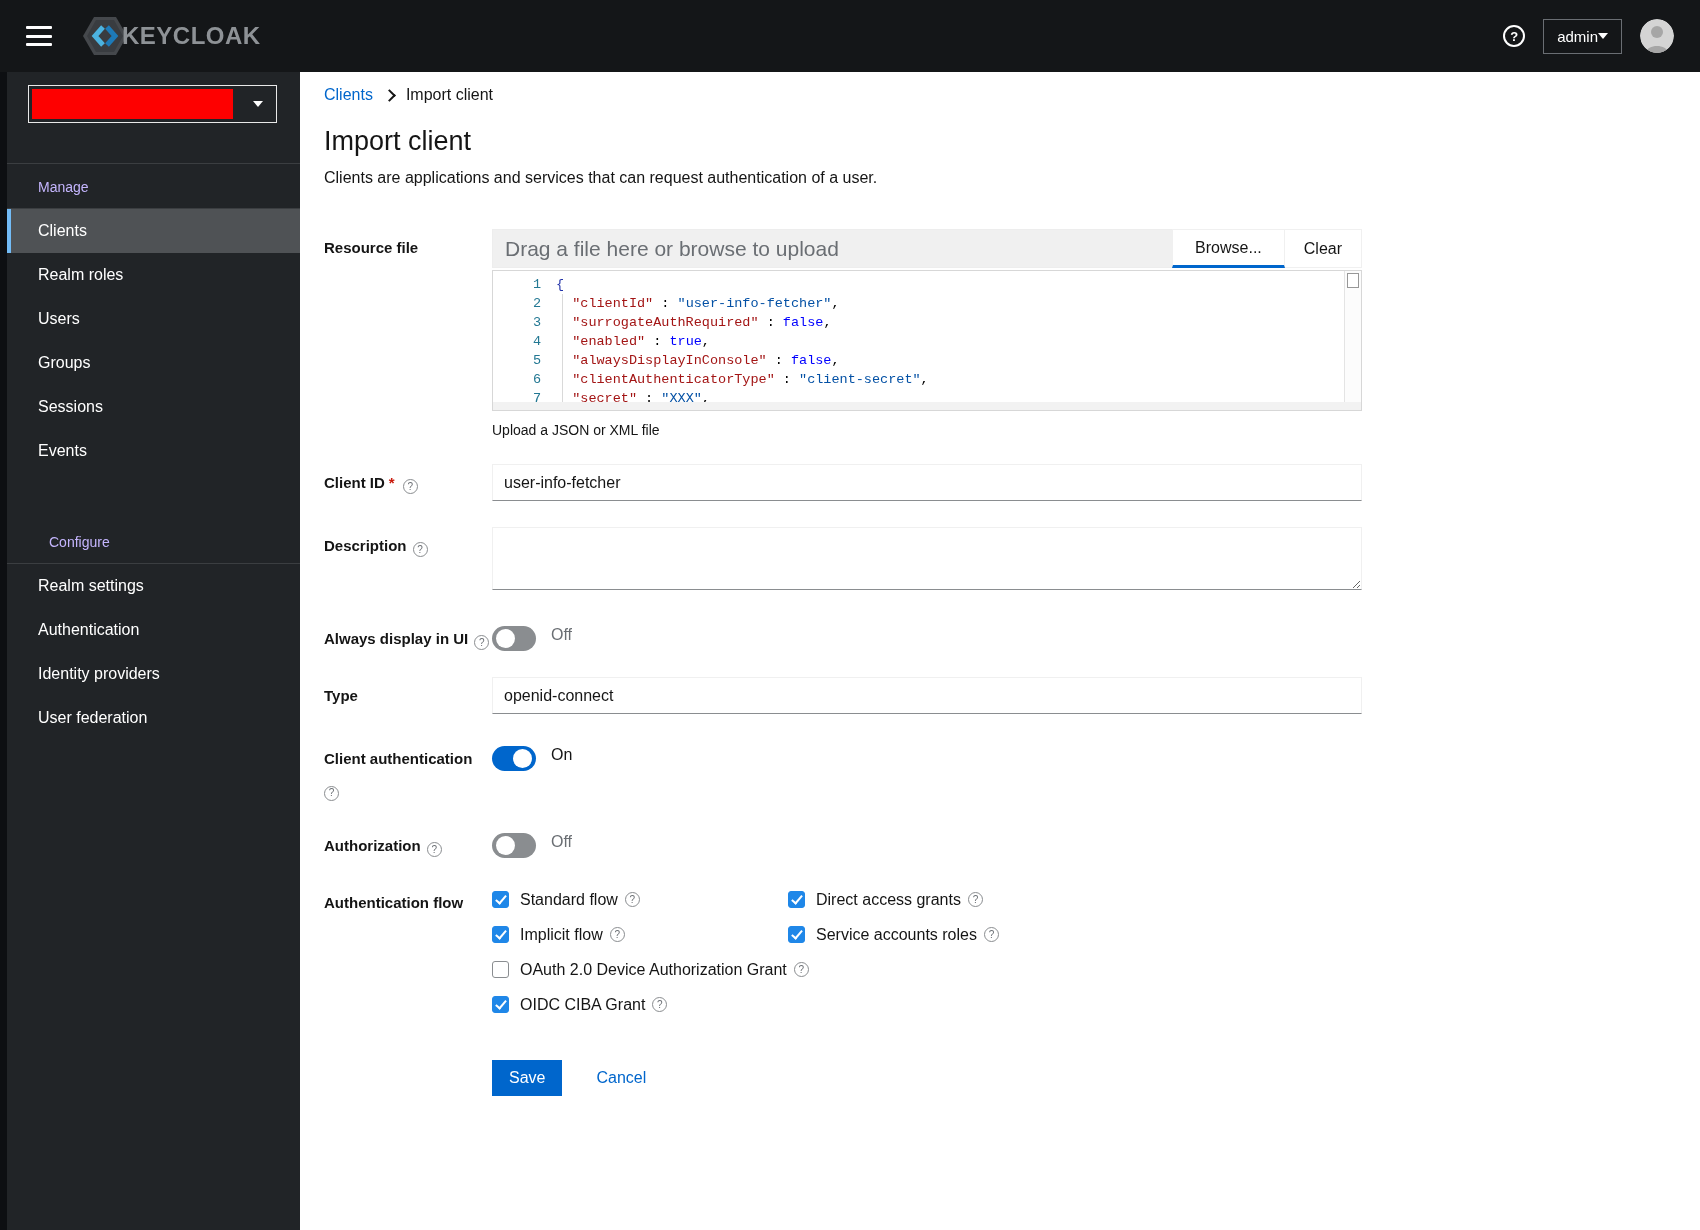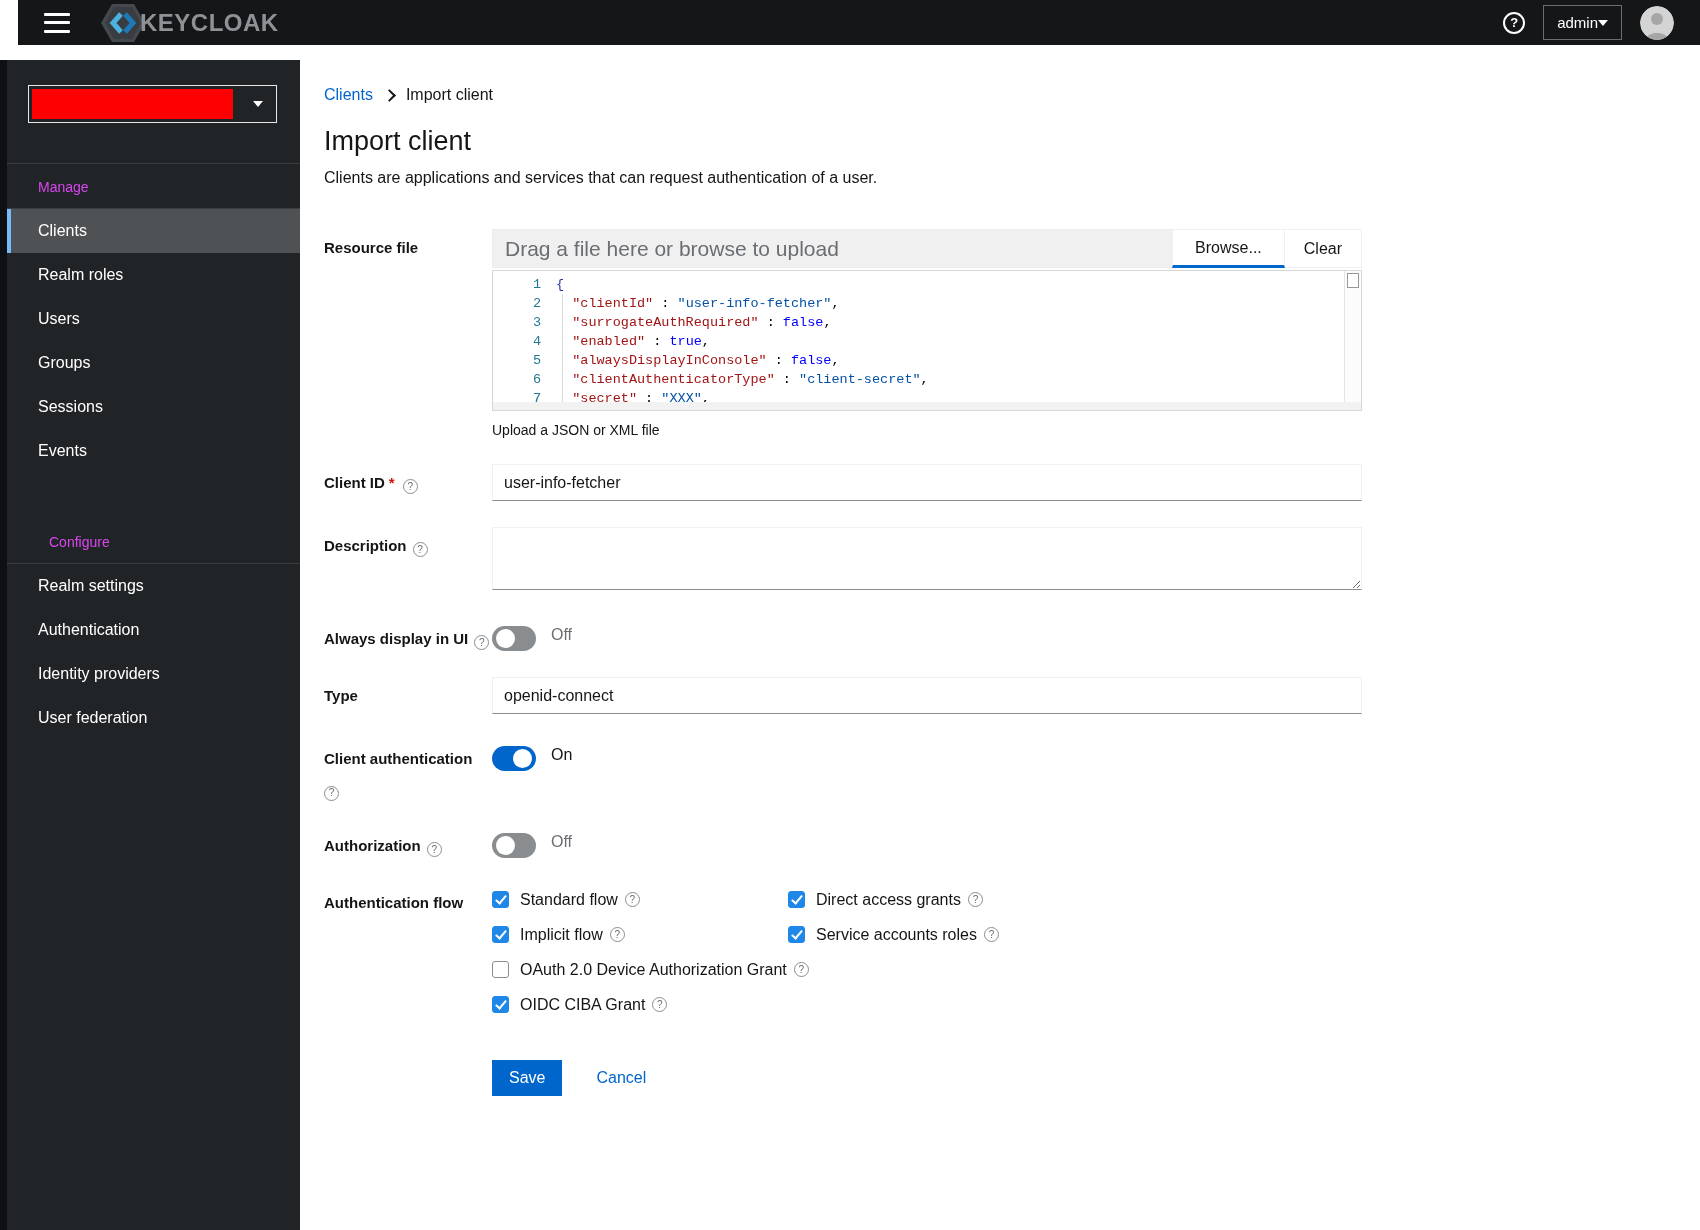--- a/index.html
+++ b/index.html
@@ -1,21 +1,21 @@
 <!DOCTYPE html>
 <html><head>
 <meta charset="utf-8">
 <style>
   html,body{margin:0;padding:0;background:#fff;}
   .page{position:relative;width:1700px;height:1230px;background:#fff;overflow:hidden;
         font-family:"Liberation Sans","DejaVu Sans",sans-serif;color:#151515;}
 
   
-  .masthead{position:absolute;top:0;left:0;right:0;height:45px;background:#141618;
-            display:flex;justify-content:space-between;align-items:center;padding:0 26px;box-sizing:border-box;z-index:5;margin-left:18px;}
+  .masthead{position:absolute;top:0;left:0;right:0;height:72px;background:#141618;
+            display:flex;justify-content:space-between;align-items:center;padding:0 26px;box-sizing:border-box;z-index:5;}
   .m-left{display:flex;align-items:center;gap:30px;}
   .hamburger{width:26px;height:20px;display:flex;flex-direction:column;justify-content:space-between;
              background:none;border:none;cursor:pointer;padding:0;}
   .hamburger span{display:block;height:3px;background:#fff;border-radius:1px;}
   .brand{display:flex;align-items:center;gap:0;}
   .brand-text{font-size:24px;font-weight:700;color:#8e9296;letter-spacing:.5px;margin-left:-6px;}
   .m-right{display:flex;align-items:center;gap:18px;}
   .help-circle{width:22px;height:22px;border:2px solid #fff;border-radius:50%;color:#fff;
                background:none;display:flex;align-items:center;justify-content:center;
                font-size:13px;font-weight:700;cursor:pointer;box-sizing:border-box;}
@@ -28,21 +28,21 @@
 
   
   .sidebar{position:absolute;top:60px;left:0;bottom:0;width:300px;background:#212427;
            border-left:7px solid #0d0f12;box-sizing:border-box;}
   .realm-select{position:relative;margin:25px 23px 0 21px;height:38px;border:1px solid #e9e9e9;
                 cursor:pointer;box-sizing:border-box;}
   .realm-redaction{position:absolute;left:3px;top:3px;bottom:3px;right:43px;background:#fe0000;}
   .realm-select .caret-down{position:absolute;right:13px;top:15px;}
   .sb-hr{border:none;border-top:1px solid #3b3e41;margin:0;}
   .hr-top{margin-top:40px;}
-  .nav-section-title{font-size:14px;color:#d946ef;padding:15px 0 13px 31px;}
+  .nav-section-title{font-size:14px;color:#c4b5fd;padding:15px 0 13px 31px;}
   .nav-item{height:44px;display:flex;align-items:center;padding-left:31px;font-size:16px;
             color:#fff;cursor:pointer;}
   .nav-item.active{background:#4f5255;border-left:4px solid #73bcf7;padding-left:27px;}
   .section-gap{margin-top:46px;padding-left:42px;}
 
   
   .main{position:absolute;top:60px;left:300px;right:0;bottom:0;background:#fff;overflow:hidden;}
   .content-header{padding:26px 24px 0 24px;}
   .breadcrumb{display:flex;align-items:center;gap:12px;font-size:16px;}
   .bc-link{color:#0066cc;text-decoration:none;cursor:pointer;}

